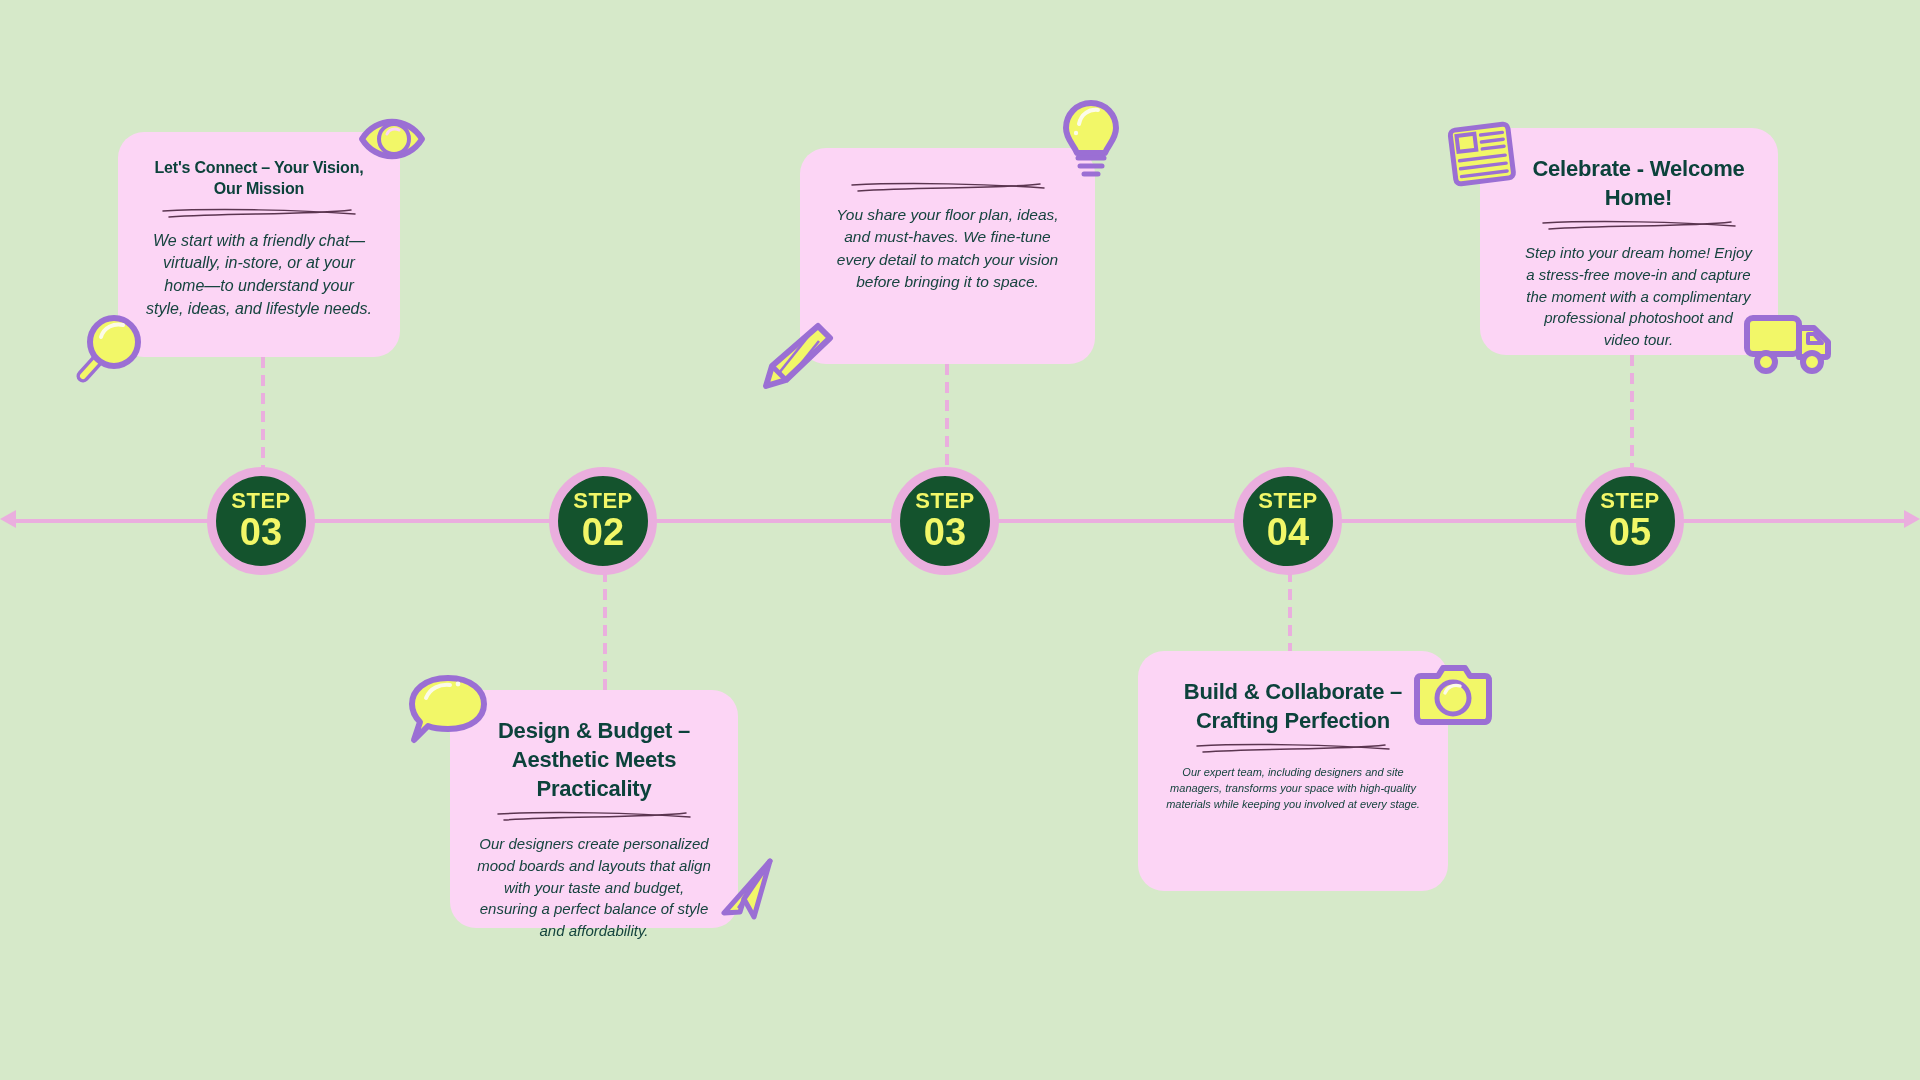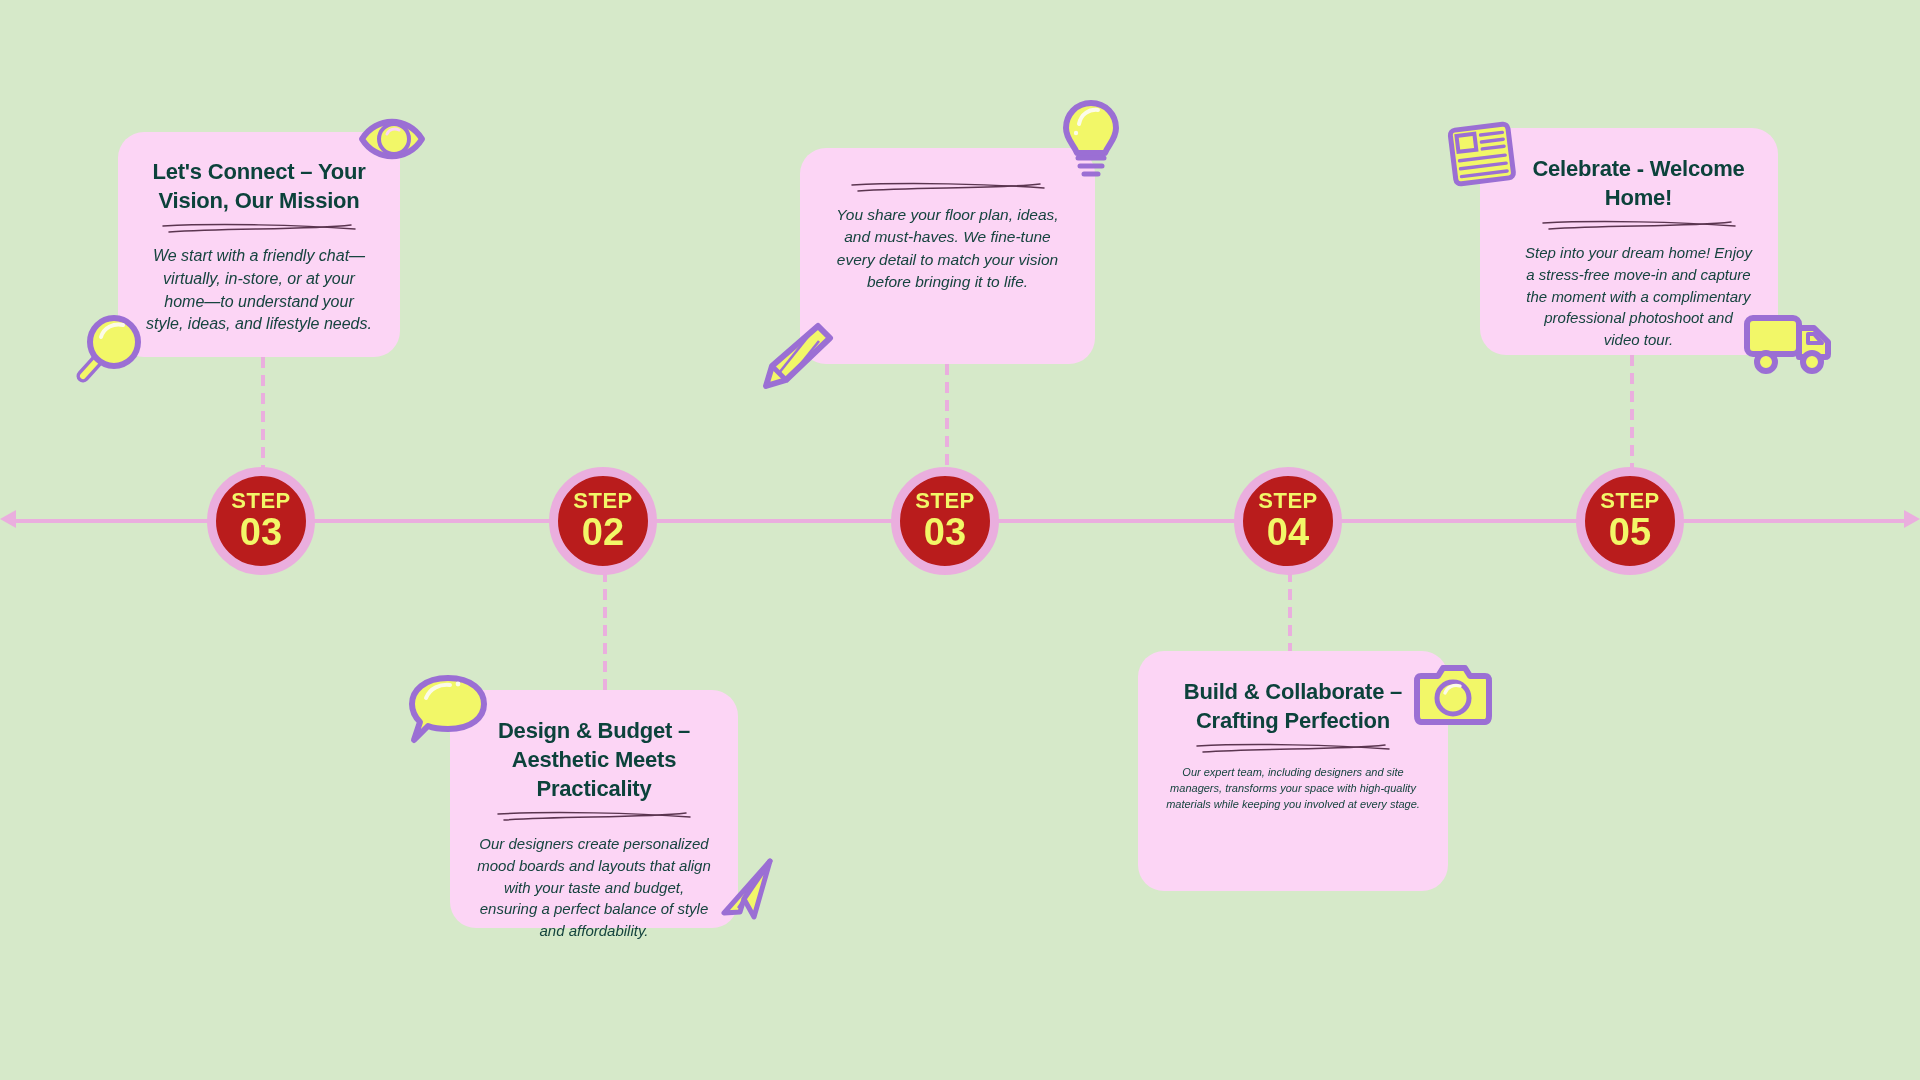--- a/index.html
+++ b/index.html
@@ -14,21 +14,21 @@
   
   .axis{position:absolute;left:0;top:517px;width:1920px;height:8px;}
   .axis-line{position:absolute;left:10px;top:2px;width:1900px;height:4px;background:#eaaede;}
   .arrow-l,.arrow-r{position:absolute;top:-7px;width:0;height:0;
      border-top:9px solid transparent;border-bottom:9px solid transparent;}
   .arrow-l{left:0;border-right:16px solid #eaaede;}
   .arrow-r{right:0;border-left:16px solid #eaaede;}
 
   
   .step{position:absolute;width:108px;height:108px;border-radius:50%;
-     background:#b91c1c;border:9px solid #eaaede;box-sizing:border-box;
+     background:#14532d;border:9px solid #eaaede;box-sizing:border-box;
      display:flex;flex-direction:column;align-items:center;justify-content:center;
      z-index:6;}
   .step .s-word{color:#f2f768;font-size:22px;font-weight:700;letter-spacing:.5px;line-height:1;}
   .step .s-num{color:#f2f768;font-size:38px;font-weight:800;line-height:1.05;margin-top:1px;}
 
   
   .conn{position:absolute;width:4px;z-index:2;
      background-image:linear-gradient(#eaaede 60%, rgba(0,0,0,0) 0%);
      background-size:4px 18px;background-repeat:repeat-y;}
 
@@ -37,21 +37,21 @@
      box-sizing:border-box;padding:26px 26px 24px;z-index:4;}
   .card .title{color:#0c423b;font-weight:800;text-align:center;letter-spacing:-.2px;}
   .card .body{color:#16443f;text-align:center;margin-top:4px;font-style:italic;}
   .swoosh{display:block;margin:7px auto 10px;}
 
   
   .ico{position:absolute;z-index:8;}
 
   
   .c1{left:118px;top:132px;width:282px;height:225px;}
-  .c1 .title{font-size:22px;line-height:1.3;}
+  .c1 .title{font-size:16px;line-height:1.3;}
   .c1 .body{font-size:16px;line-height:1.42;}
 
   .c2{left:450px;top:690px;width:288px;height:238px;}
   .c2 .title{font-size:22px;line-height:1.32;}
   .c2 .body{font-size:15px;line-height:1.45;}
 
   .c3{left:800px;top:148px;width:295px;height:216px;}
   .c3 .title{font-size:21.5px;line-height:1.3;}
   .c3 .body{font-size:15.5px;line-height:1.45;}
 
@@ -151,21 +151,21 @@
       <path d="M52 6 L26 44 L36 62 Z" fill="#f2f768" stroke="#9b6fd4" stroke-width="5" stroke-linejoin="round"></path>
       <line x1="50" y1="9" x2="20" y2="53" stroke="#9b6fd4" stroke-width="2.4"></line>
     </svg>
   </div>
 
   <div class="card c3">
     <svg class="swoosh" width="200" height="13" viewBox="0 0 200 13">
       <path d="M4 4 C60 1,140 3,196 7" stroke="#5b3550" stroke-width="1.5" fill="none" stroke-linecap="round"></path>
       <path d="M10 10 C70 6,150 8,192 3" stroke="#5b3550" stroke-width="1.5" fill="none" stroke-linecap="round"></path>
     </svg>
-    <div class="body">You share your floor plan, ideas, and must-haves. We fine-tune every detail to match your vision before bringing it to life.</div>
+    <div class="body">You share your floor plan, ideas, and must-haves. We fine-tune every detail to match your vision before bringing it to space.</div>
   </div>
 
   <div class="ico" style="left:1060px;top:98px;">
     <svg width="62" height="82" viewBox="0 0 62 82">
       <path d="M31 5 C46 5,56 17,56 30 C56 41,48 47,45 55 L17 55 C14 47,6 41,6 30 C6 17,16 5,31 5 Z" fill="#f2f768" stroke="#9b6fd4" stroke-width="6" stroke-linejoin="round"></path>
       <path d="M18 60 L44 60" stroke="#9b6fd4" stroke-width="5" stroke-linecap="round"></path>
       <path d="M20 68 L42 68" stroke="#9b6fd4" stroke-width="5" stroke-linecap="round"></path>
       <path d="M24 76 L38 76" stroke="#9b6fd4" stroke-width="5" stroke-linecap="round"></path>
       <path d="M19 26 C21 16,29 11,38 12" stroke="#fcfbe8" stroke-width="4" fill="none" stroke-linecap="round"></path>
       <circle cx="16" cy="35" r="2.2" fill="#fcfbe8"></circle>

